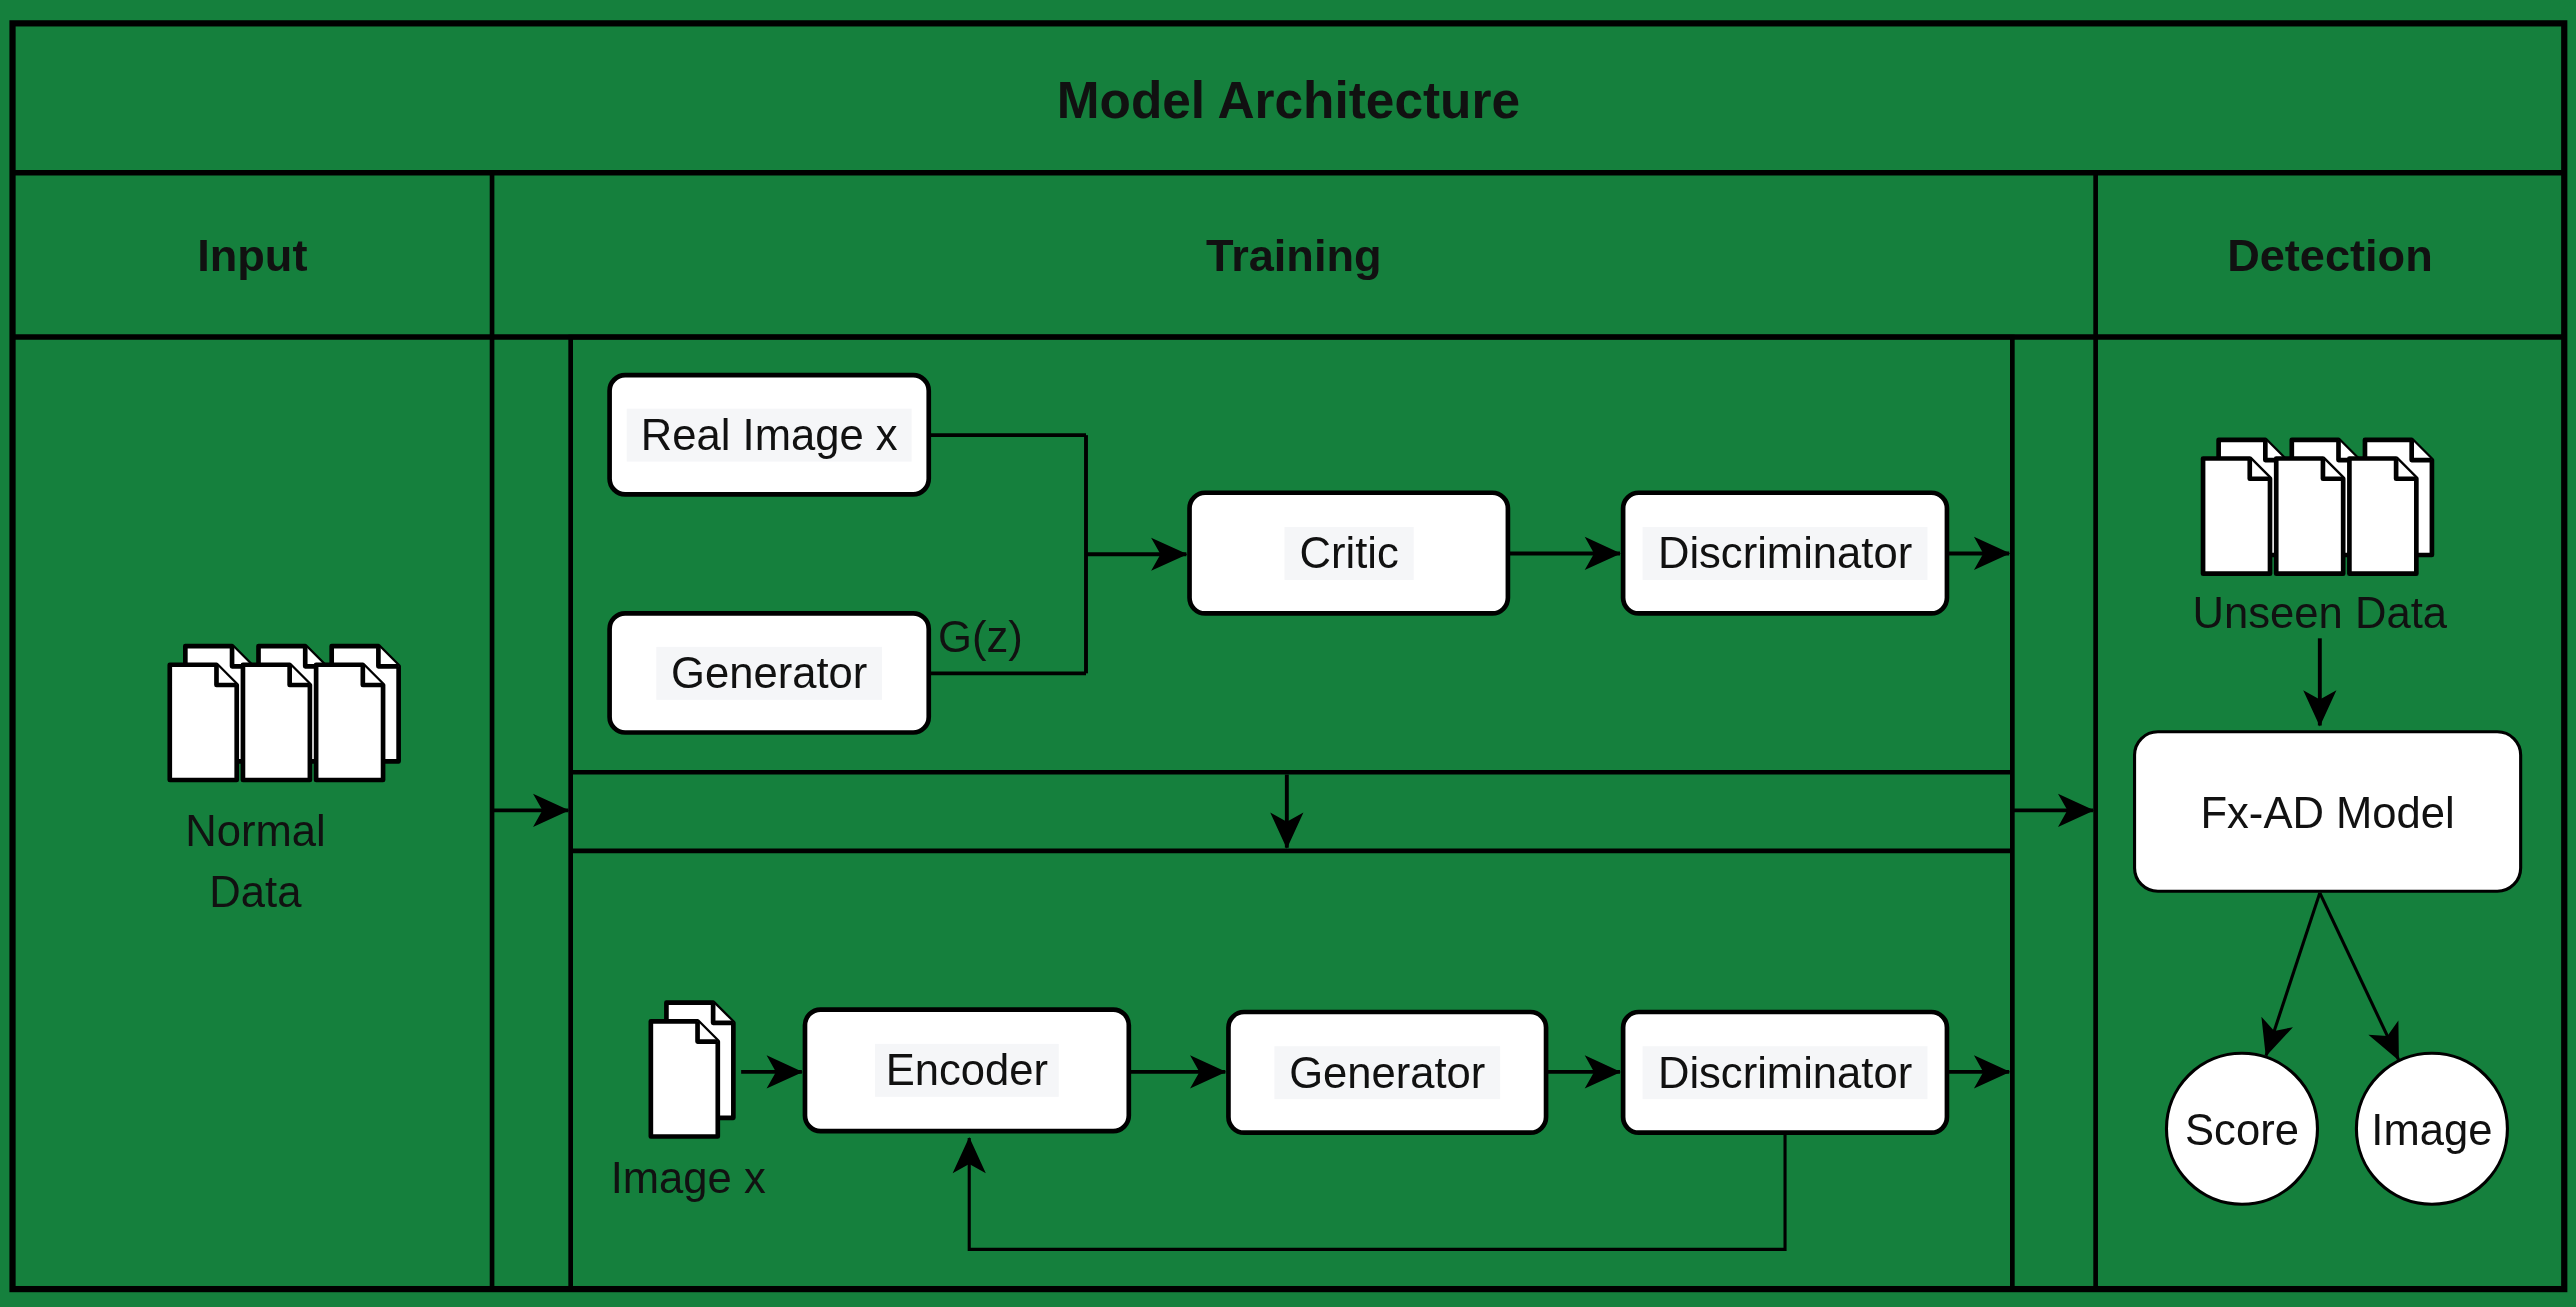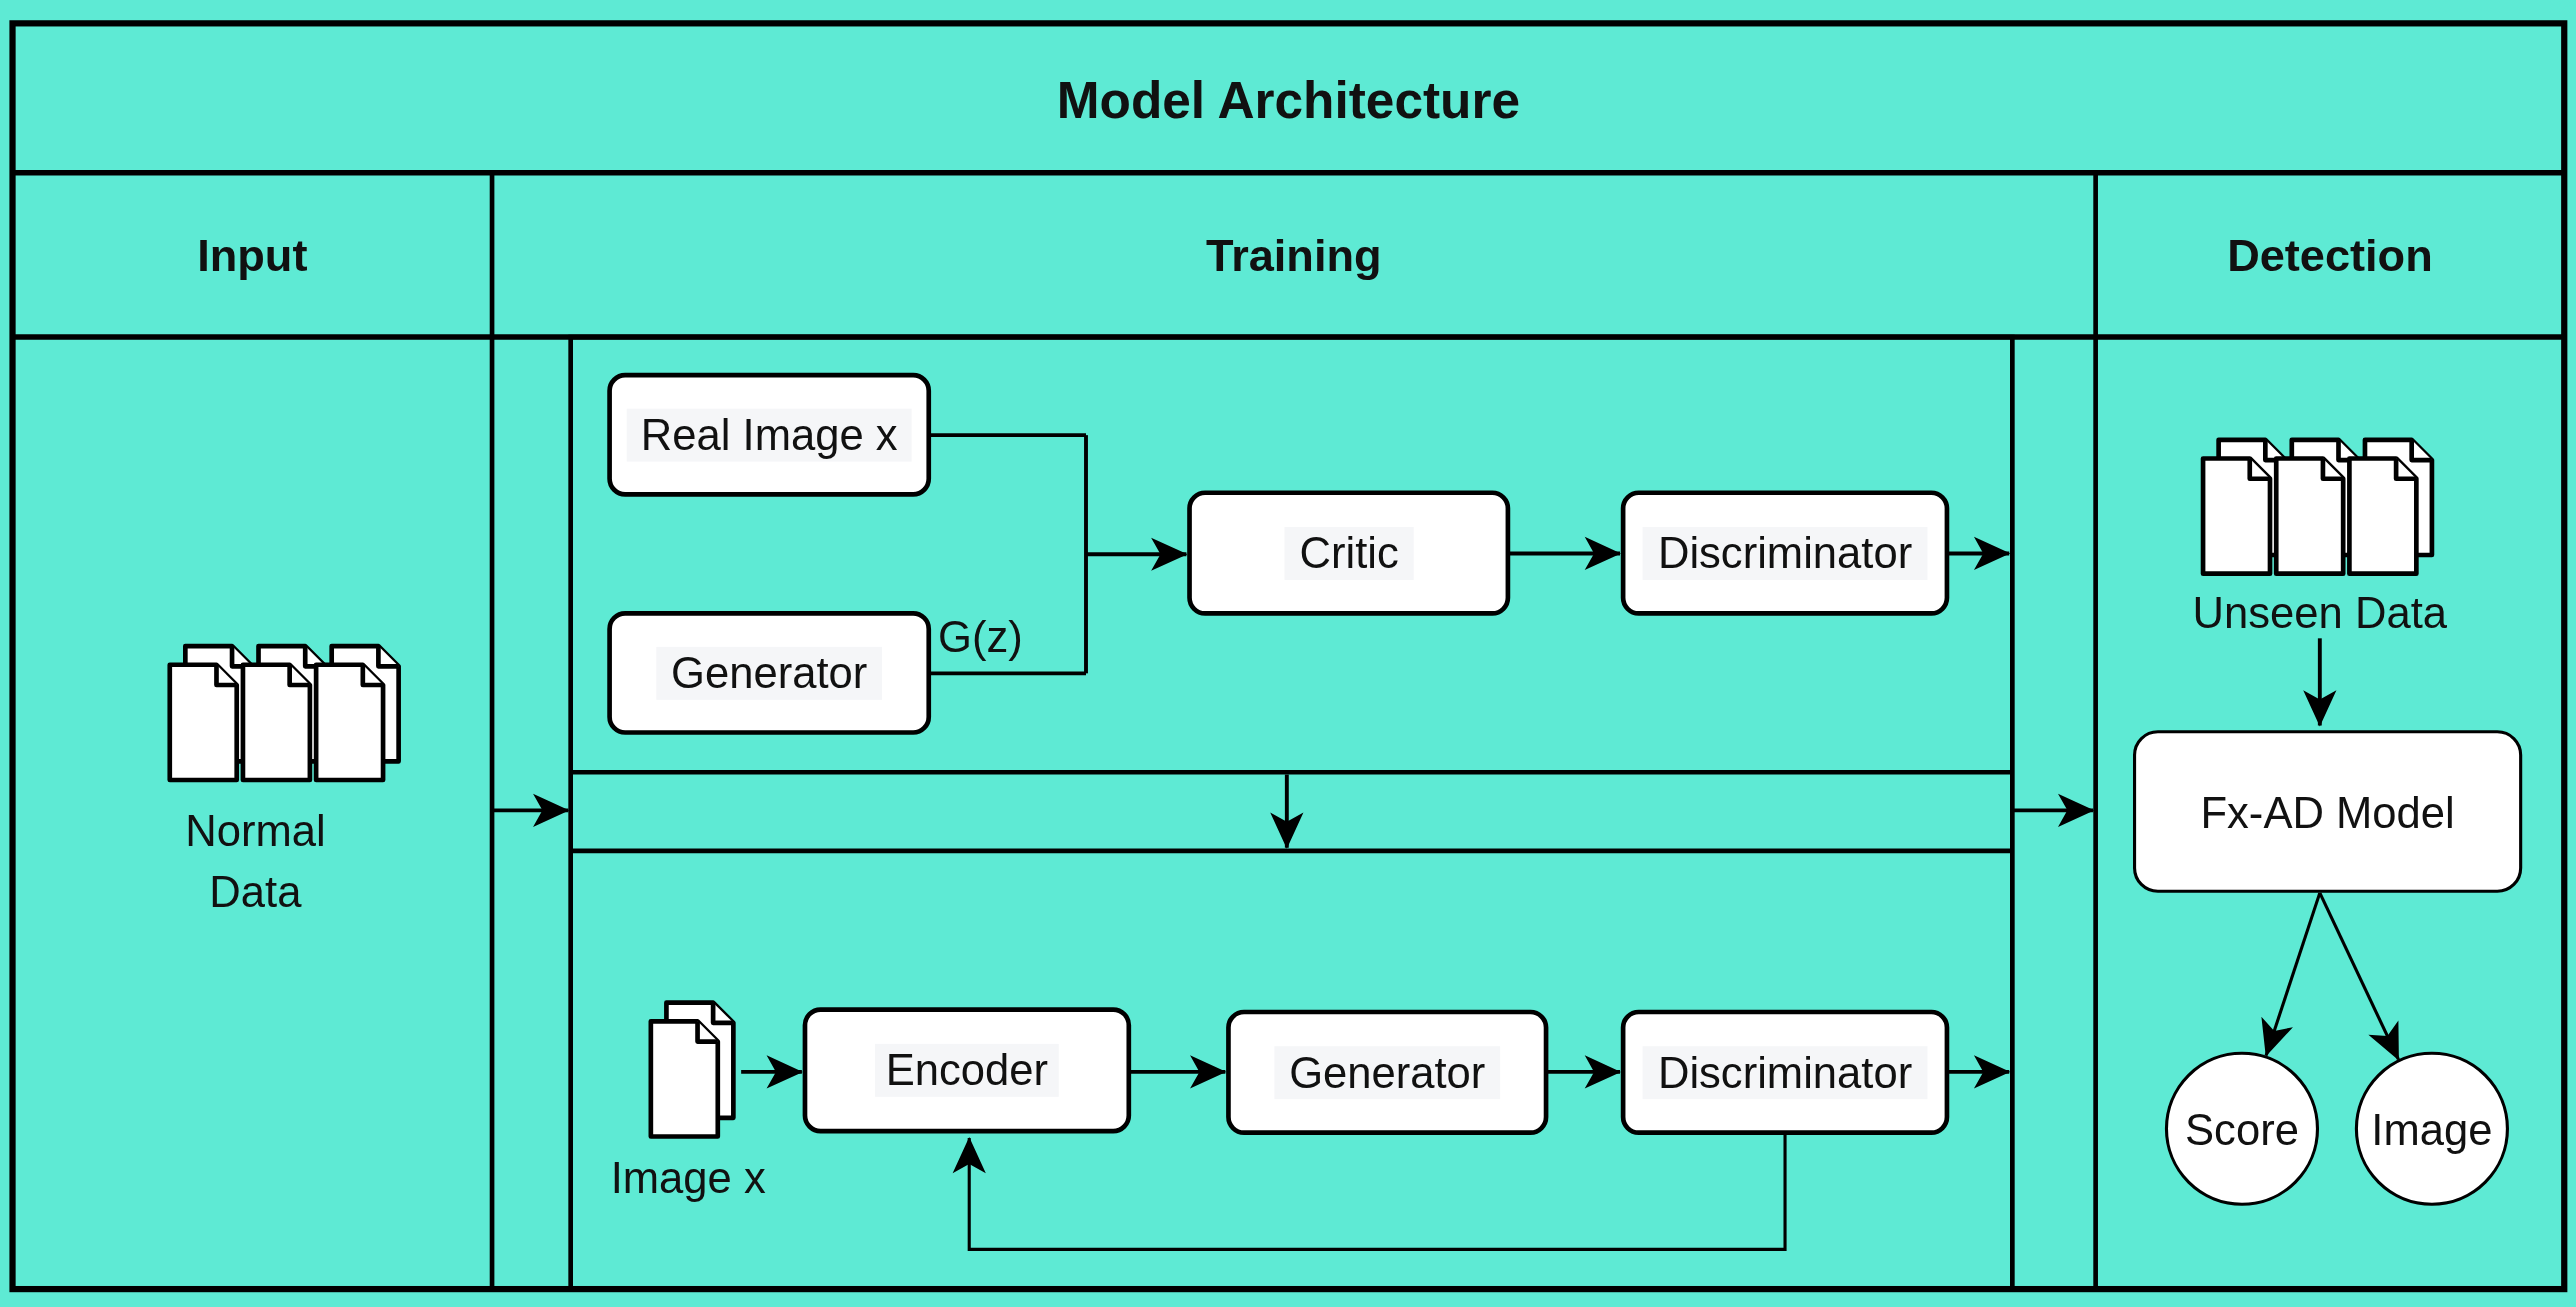--- a/index.html
+++ b/index.html
@@ -1,16 +1,16 @@
 <!DOCTYPE html>
 <html style="font-size:12.5px"><head>
 <meta charset="utf-8">
 <style>
   html,body{margin:0;padding:0;background:#ffffff;}
-  .stage{width:2576px;height:1307px;position:relative;background:#5eead4;}
+  .stage{width:2576px;height:1307px;position:relative;background:#15803d;}
   svg{display:block;}
   .frame{fill:none;stroke:#000000;}
   .box{fill:#ffffff;stroke:#000000;stroke-width:6px;}
   .box-thin{fill:#ffffff;stroke:#000000;stroke-width:4px;}
   .edge{fill:none;stroke:#000000;stroke-width:5px;}
   .edge-thin{fill:none;stroke:#000000;stroke-width:4px;}
   .edge-band{fill:none;stroke:#000000;stroke-width:5px;}
   .doc{fill:#ffffff;stroke:#000000;stroke-width:6px;stroke-linejoin:round;}
   .lblbg{fill:#f5f6f8;stroke:none;}
   .txt{font-family:"Liberation Sans",sans-serif;fill:#111111;text-anchor:middle;dominant-baseline:central;}

